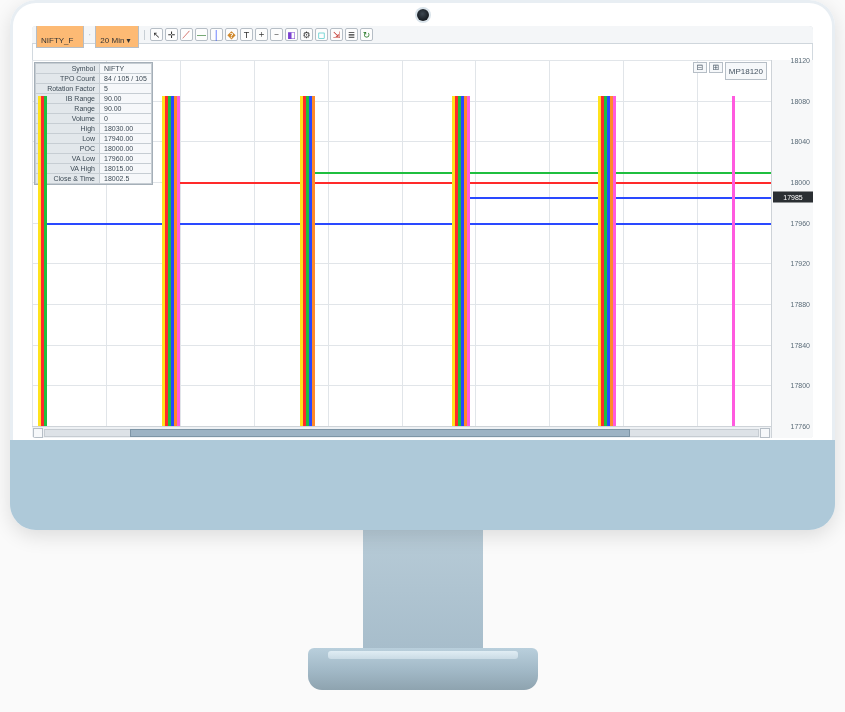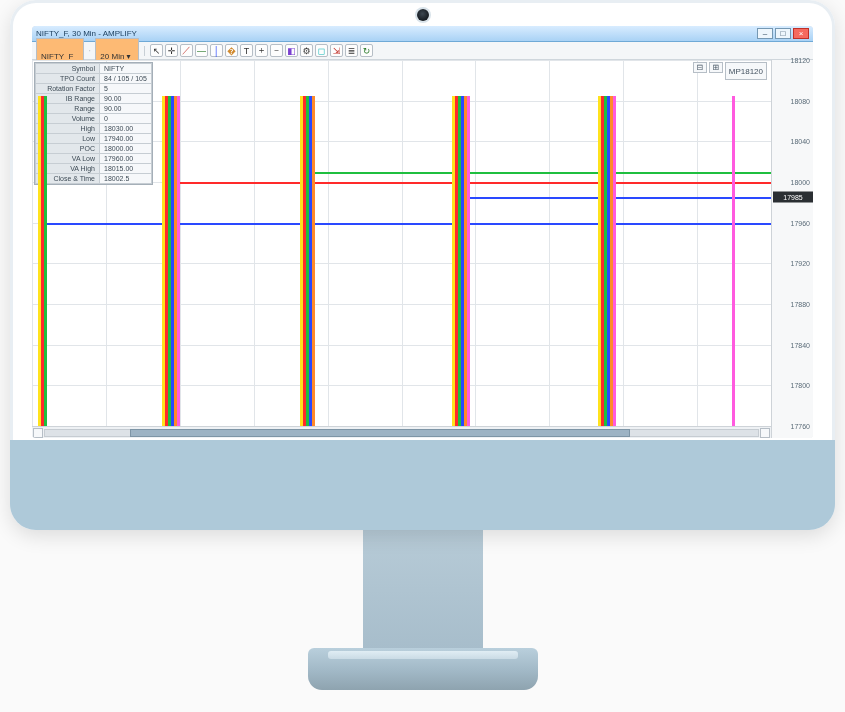--- a/index.html
+++ b/index.html
@@ -217,34 +217,20 @@
 <div class="device">
   <div class="stand-neck"></div>
   <div class="stand-foot"></div>
   <div class="foot-shine"></div>
   <div class="bezel">
     <div class="chin"></div>
     <div class="camera"></div>
 
     <div class="screen">
 
-      <div class="titlebar">
-        <span class="title">NIFTY_F, 30 Min - AMPLIFY</span>
-        <div class="winbtns">
-          <div class="winbtn">
-              <span class="glyph">–</span>
-            </div>
-          <div class="winbtn">
-              <span class="glyph">□</span>
-            </div>
-          <div class="winbtn close">
-              <span class="glyph">×</span>
-            </div>
-        </div>
-      </div>
 
       <div class="toolbar">
         <div class="tb-field symbol">NIFTY_F</div>
         <span class="tb-sep">·</span>
         <div class="tb-field ivl">20 Min ▾</div>
         <span class="tb-sep">|</span>
         <div id="tb-icons" style="display:flex;gap:2px">
             <div class="tb-icon" style="color: rgb(51, 51, 51);">↖</div>
             <div class="tb-icon" style="color: rgb(51, 51, 51);">✛</div>
             <div class="tb-icon" style="color: rgb(192, 48, 40);">／</div>

